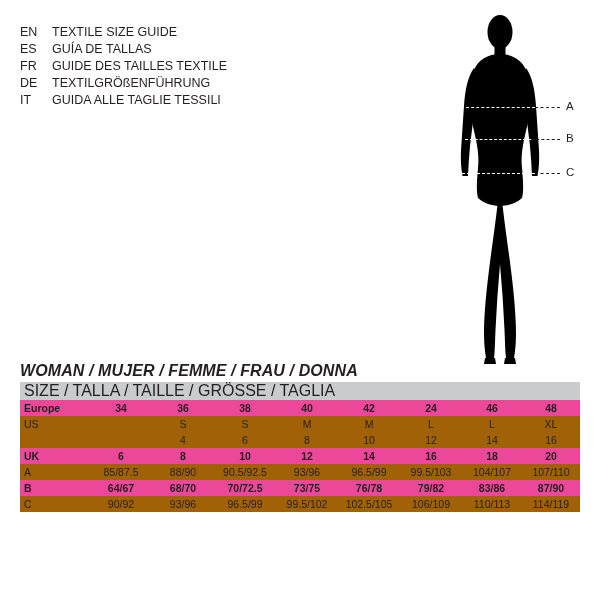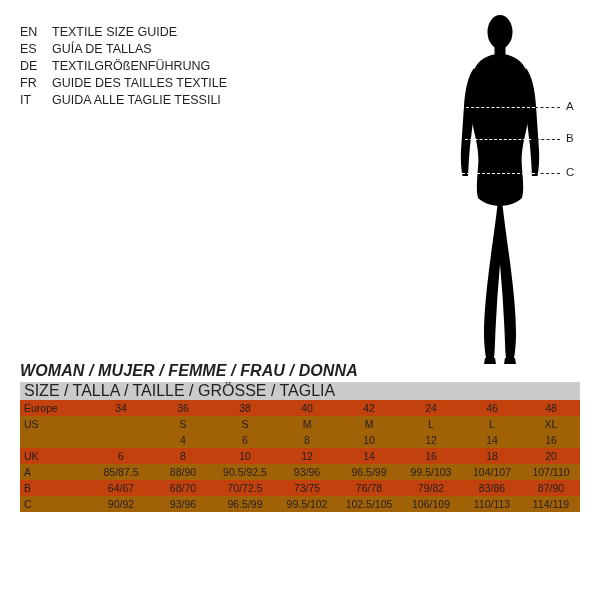--- a/index.html
+++ b/index.html
@@ -114,21 +114,22 @@
   .row-head td {
     background: #c9cbcd;
     font-size: 16px;
     text-align: left;
     height: 15px;
   }
   .row-alt td {
     background: #a16207;
   }
   .row-plain td {
-    background: #c2410c;
+    background: #ec4899;
+    font-weight: bold;
   }
 
   
   .notes {
     position: absolute;
     left: 20px;
     top: 545px;
     width: 560px;
   }
   .note-row {
@@ -148,26 +149,26 @@
   <div class="lang-block">
     <div class="lang-row">
       <span class="lang-code">EN</span>
       <span class="lang-text">TEXTILE SIZE GUIDE</span>
     </div>
     <div class="lang-row">
       <span class="lang-code">ES</span>
       <span class="lang-text">GUÍA DE TALLAS</span>
     </div>
     <div class="lang-row">
+      <span class="lang-code">FR</span>
+      <span class="lang-text">GUIDE DES TAILLES TEXTILE</span>
+    </div>
+    <div class="lang-row">
       <span class="lang-code">DE</span>
       <span class="lang-text">TEXTILGRÖßENFÜHRUNG</span>
-    </div>
-    <div class="lang-row">
-      <span class="lang-code">FR</span>
-      <span class="lang-text">GUIDE DES TAILLES TEXTILE</span>
     </div>
     <div class="lang-row">
       <span class="lang-code">IT</span>
       <span class="lang-text">GUIDA ALLE TAGLIE TESSILI</span>
     </div>
   </div>
 
   <div class="figure-wrap">
     <svg class="figure-svg" viewBox="0 0 120 360" preserveAspectRatio="xMidYMin meet">
       <g fill="#000000">

